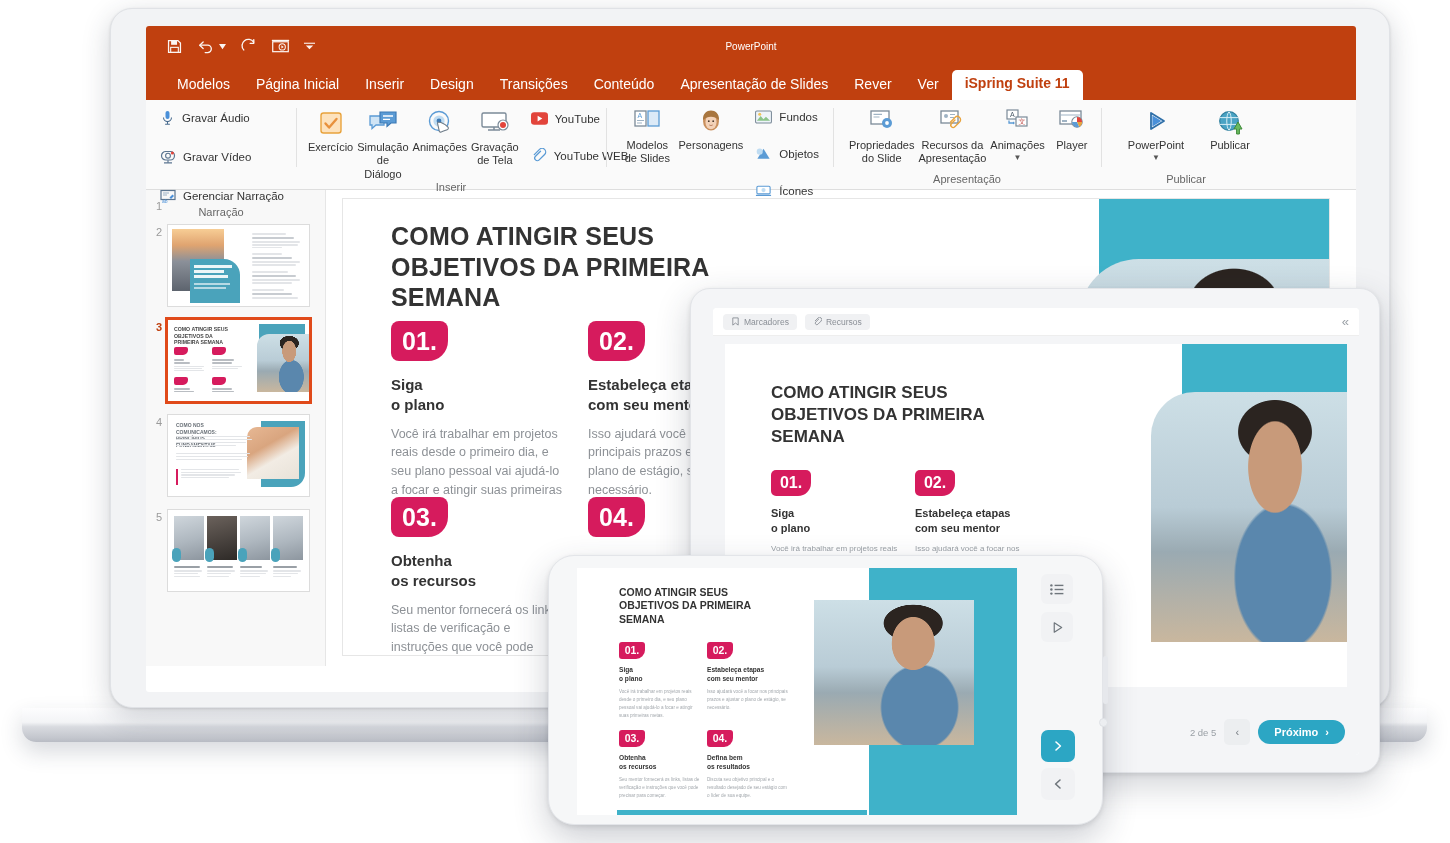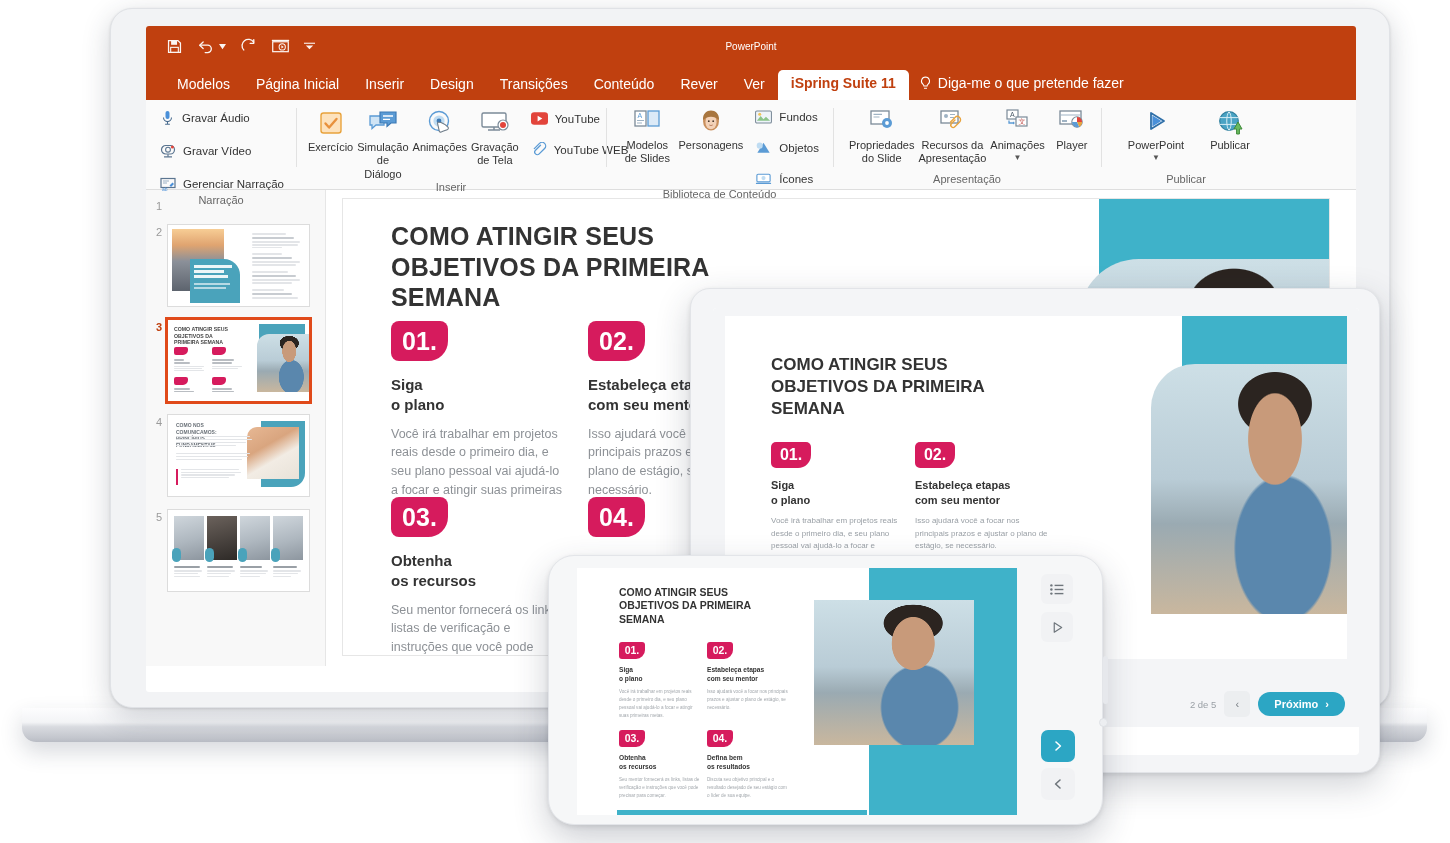--- a/index.html
+++ b/index.html
@@ -74,21 +74,21 @@
     display: flex; align-items: stretch; position: relative;
   }
   .rgroup { position: relative; display: flex; flex-direction: column; padding: 0 6px; }
   .rgroup + .rgroup::before {
     content: ""; position: absolute; left: 0; top: 8px; bottom: 22px; width: 1px; background: #e2e2e2;
   }
   .rgroup-body { flex: 1; display: flex; align-items: flex-start; padding-top: 6px; gap: 4px; }
   .rgroup-label {
     text-align: center; font-size: 11px; color: #666; padding-bottom: 4px; white-space:nowrap;
   }
-  .rcol { display: flex; flex-direction: column; justify-content: center; gap: 17px; padding: 2px 8px; }
+  .rcol { display: flex; flex-direction: column; justify-content: center; gap: 23px; padding: 2px 8px; }
   .ritem-h { display: flex; align-items: center; gap: 7px; font-size: 11.5px; color: #333; white-space: nowrap; }
   .rbtn {
     width: 72px; display: flex; flex-direction: column; align-items: center;
     gap: 3px; font-size: 11px; color: #333; text-align: center; line-height: 1.22;
     padding-top: 2px;
   }
   .rbtn.wide { width: 82px; }
   .ic { display: flex; align-items: center; justify-content: center; }
   .caret { font-size: 8px; color: #555; line-height: 6px; }
 
@@ -254,32 +254,24 @@
         <div class="pp-title">PowerPoint</div>
       </div>
 
       <div class="pp-tabs">
         <div class="pp-tab">Modelos</div>
         <div class="pp-tab">Página Inicial</div>
         <div class="pp-tab">Inserir</div>
         <div class="pp-tab">Design</div>
         <div class="pp-tab">Transições</div>
         <div class="pp-tab">Conteúdo</div>
+        <div class="pp-tab">Apresentação de Slides</div>
         <div class="pp-tab">Rever</div>
         <div class="pp-tab">Ver</div>
         <div class="pp-tab active">iSpring Suite 11</div>
-        <div class="pp-tell">
-          <span style="display:flex">
-            <svg width="13" height="15" viewBox="0 0 14 16">
-                <path d="M7 1a4.4 4.4 0 00-2.6 7.9c.5.4.8 1 .8 1.6v.3h3.6v-.3c0-.6.3-1.2.8-1.6A4.4 4.4 0 007 1z" fill="none" stroke="#fff" stroke-width="1.1"></path>
-                <line x1="5.4" y1="13" x2="8.6" y2="13" stroke="#fff" stroke-width="1.1"></line>
-              </svg>
-          </span>
-          <span>Diga-me o que pretende fazer</span>
-        </div>
       </div>
 
       <div class="ribbon">
 
         <div class="rgroup" style="width:150px">
           <div class="rgroup-body">
             <div class="rcol" style="padding-top:4px">
               <div class="ritem-h">
                 <span class="ic">
                   <svg width="15" height="16" viewBox="0 0 14 16">
@@ -717,20 +709,39 @@
           </div>
         </div>
       </div>
 
     </div>
   </div>
 
   <div class="tablet">
     <div class="tablet-screen">
 
+      <div class="tbar">
+        <div class="tchip">
+          <span style="display:flex">
+            <svg width="9" height="9" viewBox="0 0 10 10">
+                <path d="M2 1h6v8L5 6.7 2 9z" fill="none" stroke="#8a8f96" stroke-width="1"></path>
+              </svg>
+          </span>
+          <span>Marcadores</span>
+        </div>
+        <div class="tchip">
+          <span style="display:flex">
+            <svg width="9" height="9" viewBox="0 0 10 10">
+                <path d="M6.5 2.2L3 5.7a1.7 1.7 0 002.4 2.4l3.6-3.6a2.4 2.4 0 10-3.4-3.4L2.2 4.5" fill="none" stroke="#8a8f96" stroke-width="1"></path>
+              </svg>
+          </span>
+          <span>Recursos</span>
+        </div>
+        <div class="tcollapse">«</div>
+      </div>
 
       <div class="tplayer">
         <div class="tslide">
           <div style="position:absolute;right:0;top:0;width:165px;height:260px;background:#3FB2C9"></div>
           <div class="photo-man" style="position:absolute;right:-4px;top:48px;width:200px;height:250px;border-radius:44px 0 0 0"></div>
 
           <div style="position:absolute;left:46px;top:38px;width:250px;font-size:17px;font-weight:bold;color:#333;line-height:1.28">COMO ATINGIR SEUS OBJETIVOS DA PRIMEIRA SEMANA</div>
 
           <div style="position:absolute;left:46px;top:126px;width:128px">
             <div class="badge" style="width:40px;height:26px;font-size:16px;line-height:26px;border-radius:5px 5px 13px 5px">01.</div>

